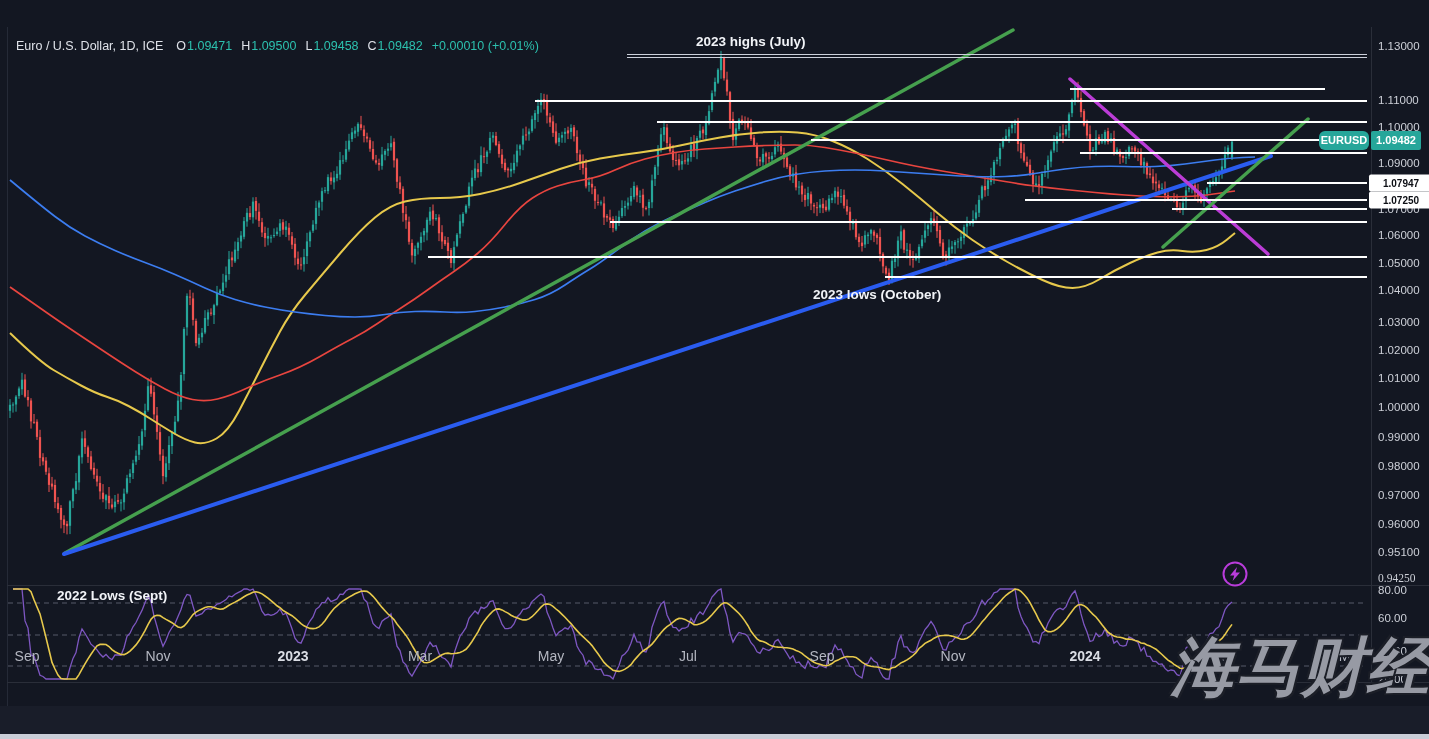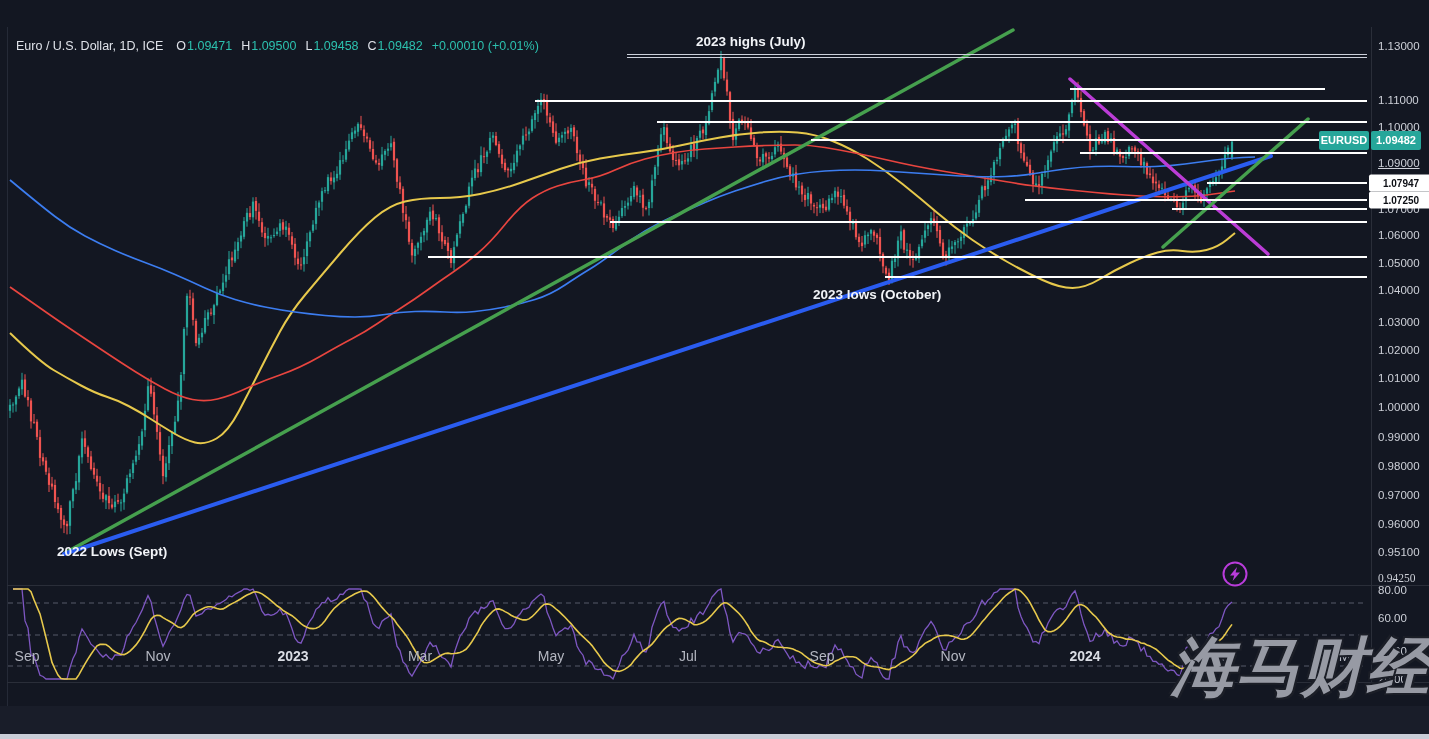--- a/index.html
+++ b/index.html
@@ -19,21 +19,21 @@
   .vline{background:#2a2e39;width:1px;}
   
   .plabel{position:absolute;left:1378px;transform:translateY(-50%);font-size:11.5px;color:#cdd0d8;z-index:3;}
   .tlabel{position:absolute;top:648px;transform:translateX(-50%);font-size:14px;color:#b4b7c1;z-index:3;}
   .tlabel.yr{color:#dadde4;font-weight:700;}
   
   .anno{position:absolute;font-size:13.5px;font-weight:700;color:#f2f4f8;z-index:5;white-space:nowrap;}
   
   #sym-flag{left:1319px;top:131px;height:19px;display:flex;gap:2px;z-index:7;}
   #sym-flag div{background:#26a69a;color:#fff;font-size:11px;font-weight:700;height:19px;line-height:19px;text-align:center;border-radius:2px;}
-  #sym-flag .s{width:50px;}
+  #sym-flag .s{width:50px;border-radius:6px;}
   #sym-flag .p{width:50px;}
   .lvl-flag{position:absolute;left:1369px;width:64px;height:17px;transform:translateY(-50%);background:#ffffff;color:#0c0e14;font-size:10px;font-weight:700;line-height:17px;text-align:center;border-radius:2px;z-index:7;}
   
   #boost{left:1221px;top:560px;width:28px;height:28px;z-index:6;cursor:pointer;}
   
   #wm-cjk{right:-2px;top:624px;font-size:64px;font-weight:800;font-style:italic;letter-spacing:1px;
           color:rgba(158,161,171,.95);z-index:9;white-space:nowrap;
           text-shadow:2px 2px 0 #1b1e27,-2px -2px 0 #1b1e27,2px -2px 0 #1b1e27,-2px 2px 0 #1b1e27;}
   #wm-site{right:0px;top:694px;font-size:38px;font-weight:800;font-style:italic;letter-spacing:9px;
           color:#3d5fd4;z-index:9;white-space:nowrap;
@@ -938,21 +938,21 @@
   <div class="abs vline" style="left:1371px;top:27px;height:655px;"></div>
   <div class="abs hline" style="left:7px;top:585px;width:1422px;"></div>
   <div class="abs hline" style="left:7px;top:682px;width:1422px;"></div>
 
   <div class="abs" style="left:1372px;top:28px;width:57px;height:654px;"></div>
   <div class="abs" style="left:8px;top:683px;width:1363px;height:23px;"></div>
   <div id="labels-layer" class="abs" style="left:0;top:0;width:1429px;height:739px;pointer-events:none;">
       <div class="plabel" style="top: 46px;">1.13000</div>
       <div class="plabel" style="top: 100px;">1.11000</div>
       <div class="plabel" style="top: 127px;">1.10000</div>
-      <div class="plabel" style="top: 163px; text-decoration: underline;">1.09000</div>
+      <div class="plabel" style="top: 163px;">1.09000</div>
       <div class="plabel" style="top: 209px;">1.07000</div>
       <div class="plabel" style="top: 235px;">1.06000</div>
       <div class="plabel" style="top: 263px;">1.05000</div>
       <div class="plabel" style="top: 290px;">1.04000</div>
       <div class="plabel" style="top: 322px;">1.03000</div>
       <div class="plabel" style="top: 350px;">1.02000</div>
       <div class="plabel" style="top: 378px;">1.01000</div>
       <div class="plabel" style="top: 407px;">1.00000</div>
       <div class="plabel" style="top: 437px;">0.99000</div>
       <div class="plabel" style="top: 466px;">0.98000</div>
@@ -970,21 +970,21 @@
       <div class="tlabel" style="left: 420px;">Mar</div>
       <div class="tlabel" style="left: 551px;">May</div>
       <div class="tlabel" style="left: 688px;">Jul</div>
       <div class="tlabel" style="left: 822px;">Sep</div>
       <div class="tlabel" style="left: 953px;">Nov</div>
       <div class="tlabel yr" style="left: 1085px;">2024</div>
       <div class="tlabel" style="left: 1218px;">Mar</div>
       <div class="tlabel" style="left: 1352px;">May</div>
       <div class="anno" style="left: 696px; top: 34px;">2023 highs (July)</div>
       <div class="anno" style="left: 813px; top: 287px;">2023 lows (October)</div>
-      <div class="anno" style="left: 57px; top: 544px;">2022 Lows (Sept)</div>
+      <div class="anno" style="left: 57px; top: 588px;">2022 Lows (Sept)</div>
     </div>
 
   <div class="abs" id="sym-flag" style="top: 131px;">
     <div class="s">EURUSD</div>
     <div class="p">1.09482</div>
   </div>
 
   <div class="abs" id="boost">
     <svg width="28" height="28">
       <circle cx="14" cy="14" r="11.5" fill="none" stroke="#b93cdb" stroke-width="2"></circle>

